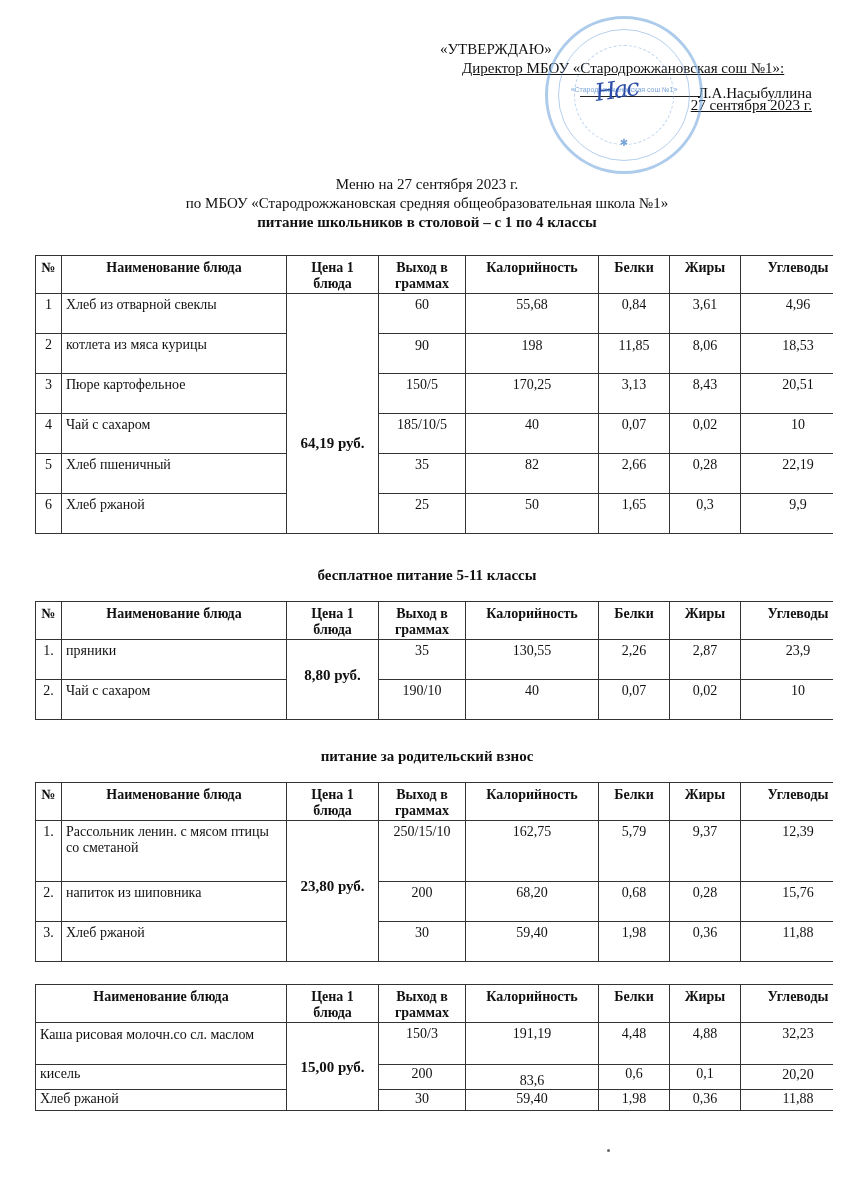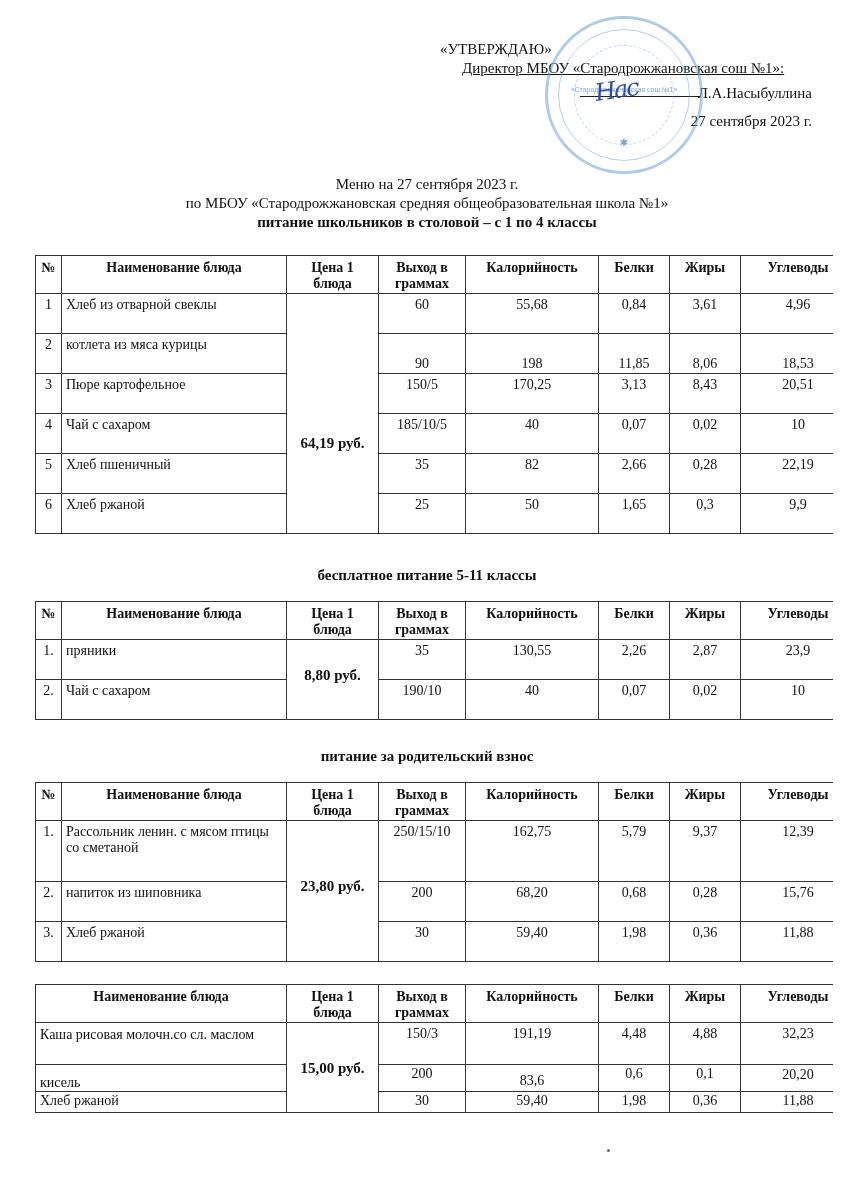--- a/index.html
+++ b/index.html
@@ -6,21 +6,21 @@
   body {
     width: 854px; height: 1200px; position: relative; overflow: hidden;
     background: #ffffff; color: #111;
     font-family: "Liberation Serif", serif;
   }
   .approve { position: absolute; left: 440px; top: 40px; width: 380px; font-size: 15px; line-height: 19px; }
   .approve .a1 { position: absolute; left: 0; top: 0; white-space: nowrap; }
   .approve .a2 { position: absolute; left: 22px; top: 19px; white-space: nowrap; text-decoration: underline; }
   .approve .sigline { position: absolute; left: 140px; top: 56px; width: 120px; border-top: 1px solid #222; }
   .approve .a3 { position: absolute; right: 8px; top: 44px; white-space: nowrap; }
-  .approve .a4 { position: absolute; right: 8px; top: 72px; white-space: nowrap; }
+  .approve .a4 { position: absolute; right: 8px; top: 56px; white-space: nowrap; text-decoration: underline; }
   .stamp { position: absolute; left: 545px; top: 16px; width: 158px; height: 158px; border-radius: 50%;
     border: 3px solid rgba(90,150,215,0.55); box-sizing: border-box; opacity: 0.9; pointer-events: none; }
   .stamp::before { content: ""; position: absolute; inset: 10px; border-radius: 50%; border: 1.5px solid rgba(90,150,215,0.5); }
   .stamp::after { content: ""; position: absolute; inset: 26px; border-radius: 50%; border: 1px dashed rgba(90,150,215,0.45); }
   .stamp .stamp-text { position: absolute; left: 0; right: 0; top: 66px; text-align: center; font-family: "Liberation Sans", sans-serif;
     font-size: 7px; color: rgba(70,130,200,0.8); line-height: 10px; }
   .stamp .star { position: absolute; left: 0; right: 0; top: 118px; text-align: center; font-size: 10px; color: rgba(70,130,200,0.8); }
   .signature { position: absolute; left: 595px; top: 76px; font-family: "DejaVu Serif", serif; font-style: italic; font-size: 24px;
     color: #2c4ea8; transform: rotate(-8deg); letter-spacing: -2px; }
 
@@ -28,21 +28,21 @@
   .titles .t3 { font-weight: bold; }
   .section-title { position: absolute; left: 0; width: 854px; text-align: center; font-weight: bold; font-size: 15px; }
 
   table.menu { position: absolute; left: 35px; border-collapse: collapse; font-size: 14px; table-layout: fixed; }
   table.menu td, table.menu th { border: 1px solid #333; padding: 0 4px; vertical-align: top; }
   table.menu th { font-weight: bold; text-align: center; line-height: 16px; padding-top: 4px; }
   table.menu td { text-align: center; padding-top: 3px; }
   table.menu td.name { text-align: left; }
   table.menu td.num { text-align: center; }
   table.menu td.price { vertical-align: middle; font-weight: bold; font-size: 15px; }
-  table.menu td.bottom { vertical-align: bottom; padding-bottom: 1px; }
+  table.menu td.bottom { vertical-align: bottom; padding-bottom: 19px; }
   .clip { position: absolute; left: 0; top: 0; width: 833px; height: 1200px; overflow: hidden; }
   .dot { position: absolute; width: 3px; height: 3px; background: #666; border-radius: 50%; }
 </style>
 </head>
 <body>
 
 <div class="approve">
   <div class="a1">«УТВЕРЖДАЮ»</div>
   <div class="a2">Директор МБОУ «Стародрожжановская сош №1»:</div>
   <div class="sigline"></div>
@@ -267,21 +267,21 @@
   <tr style="height:42px">
     <td class="name" style="line-height:18px">Каша рисовая молочн.со сл. маслом</td>
     <td class="price" rowspan="3" style="padding-top:2px">15,00 руб.</td>
     <td>150/3</td>
     <td>191,19</td>
     <td>4,48</td>
     <td>4,88</td>
     <td>32,23</td>
   </tr>
   <tr style="height:21px">
-    <td class="name" style="padding-top:10px">кисель</td>
+    <td class="name" style="padding-top:1px">кисель</td>
     <td style="padding-top:1px">200</td>
     <td style="padding-top:8px">83,6</td>
     <td style="padding-top:1px">0,6</td>
     <td style="padding-top:1px">0,1</td>
     <td style="padding-top:2px">20,20</td>
   </tr>
   <tr style="height:21px">
     <td class="name" style="padding-top:1px">Хлеб ржаной</td>
     <td style="padding-top:1px">30</td>
     <td style="padding-top:1px">59,40</td>

